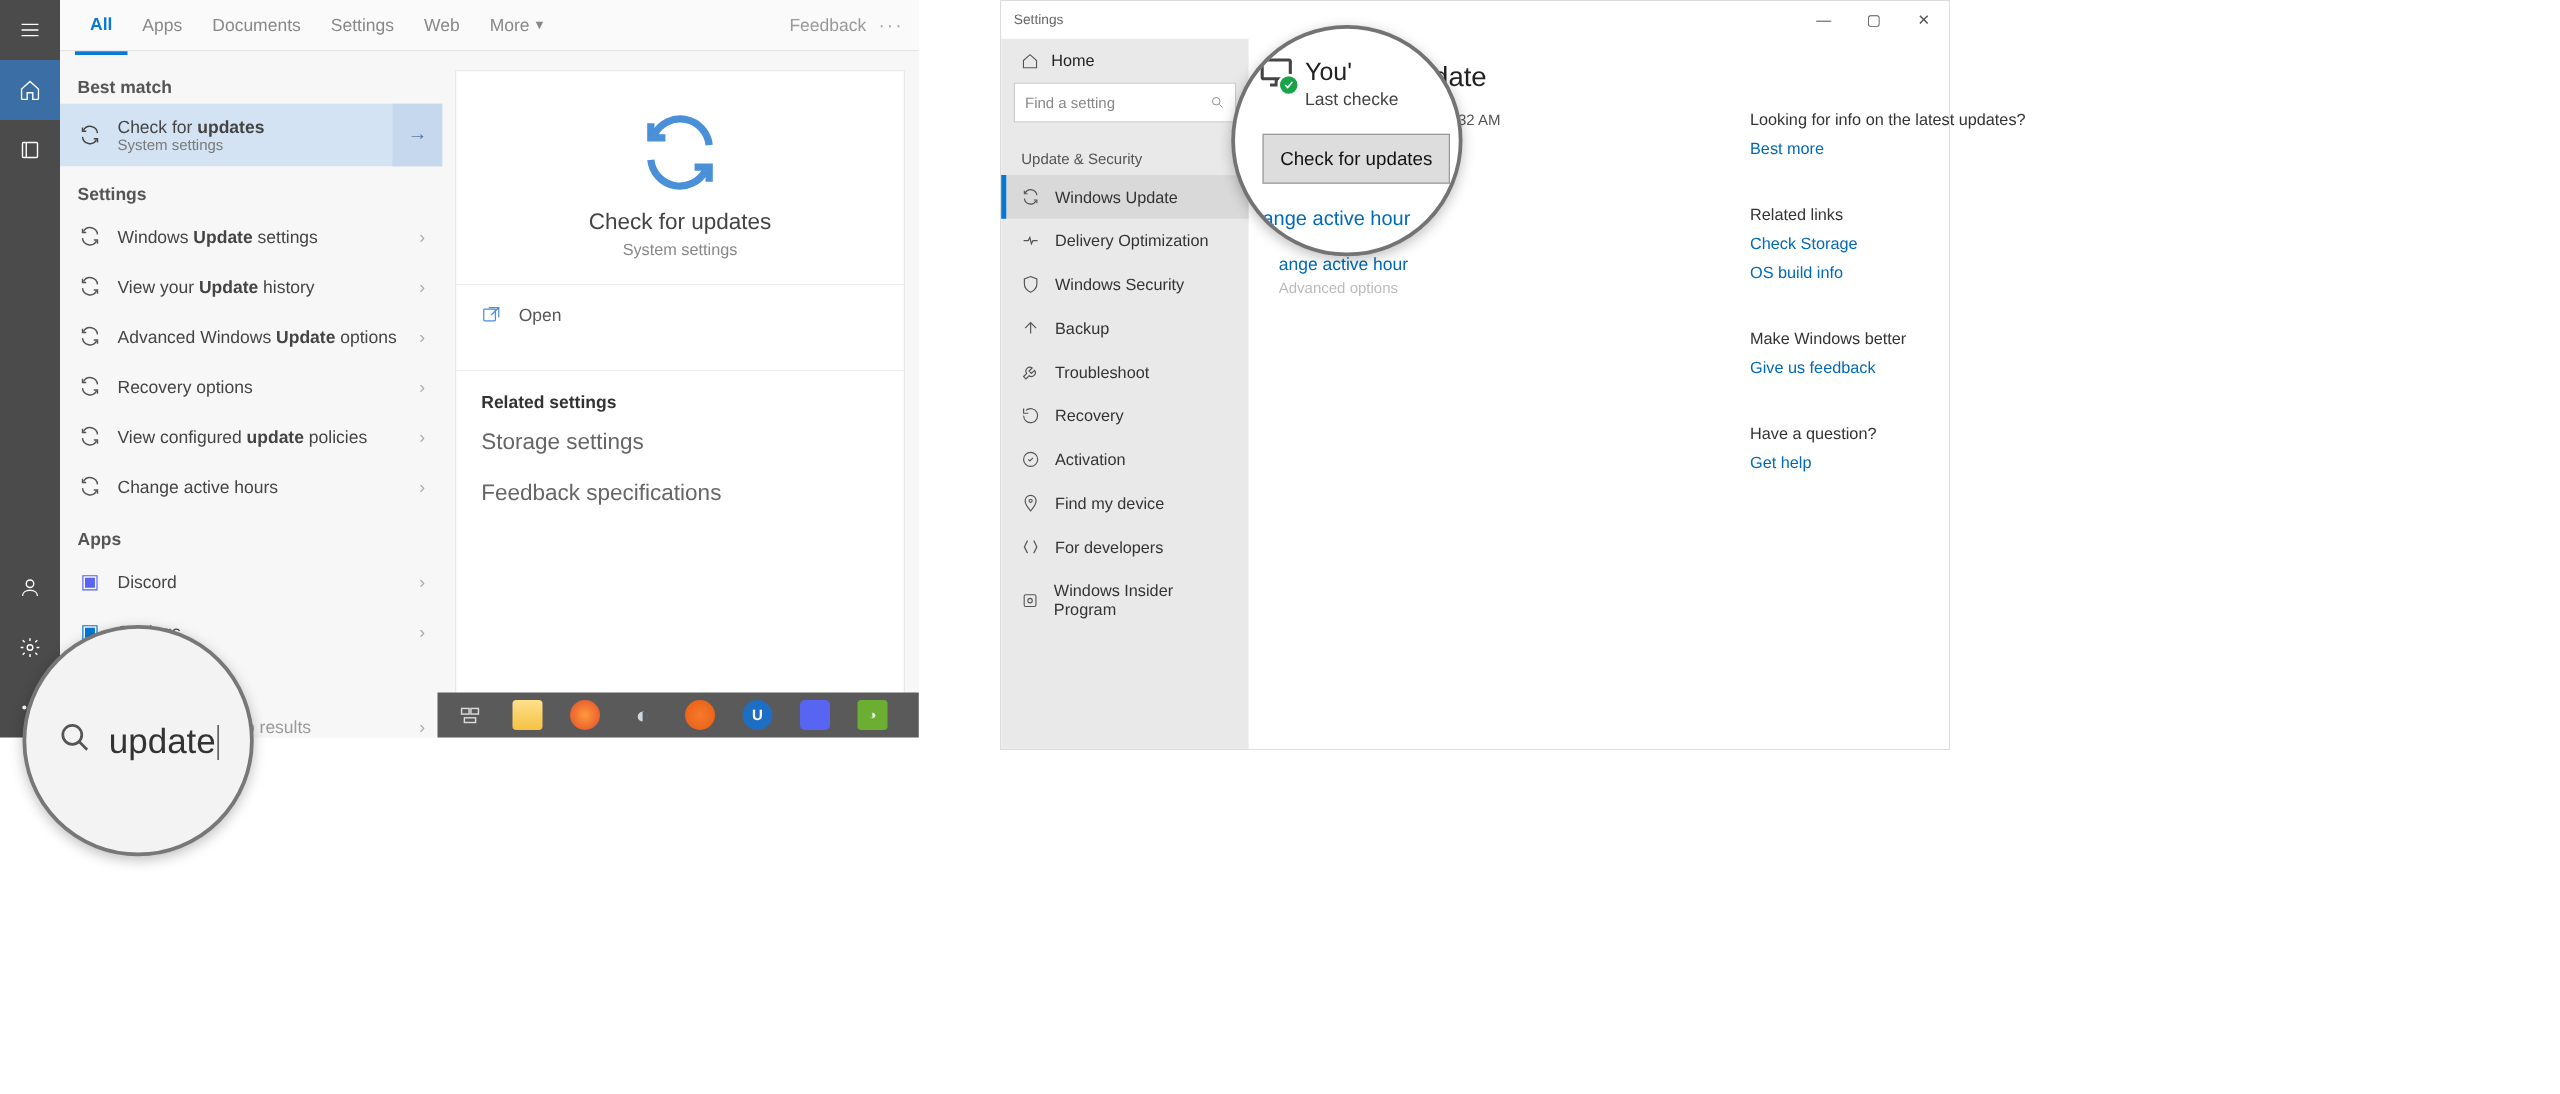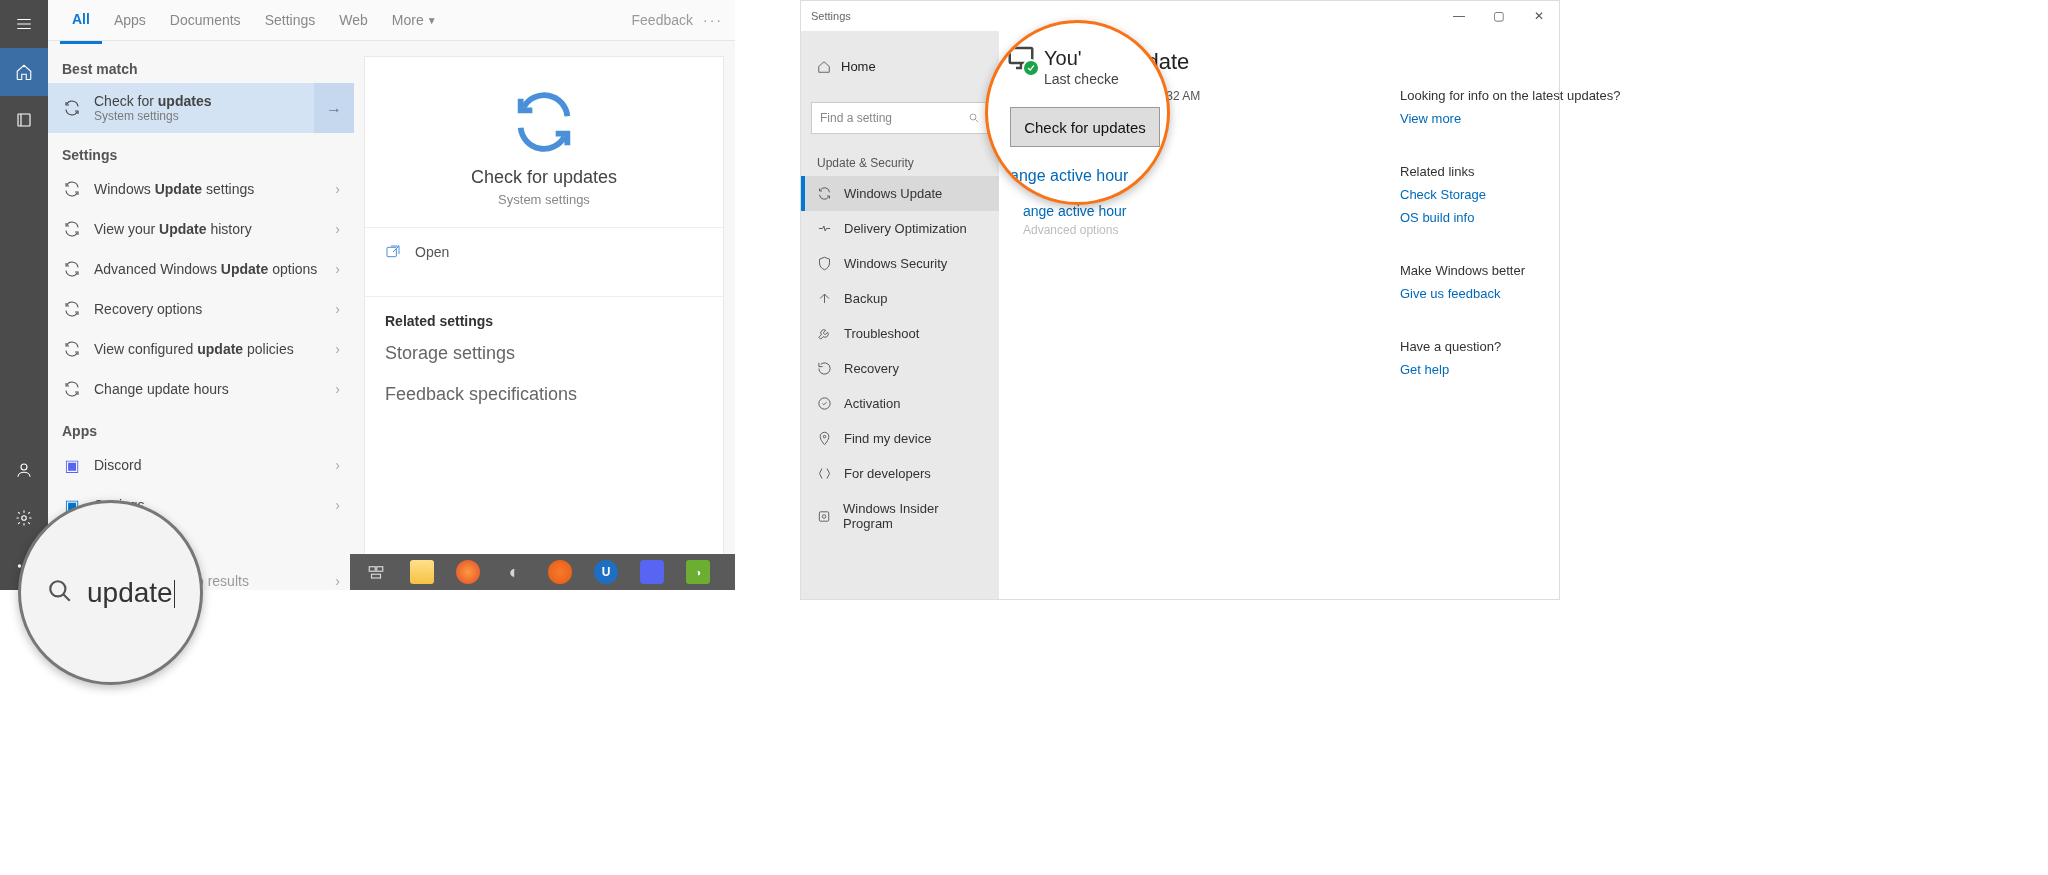--- a/index.html
+++ b/index.html
@@ -59,35 +59,35 @@
   .zoom1 .zicon svg { width: 26px; height: 26px; stroke: #555; fill: none; stroke-width: 2; }
   .zoom1 .ztext { font-size: 28px; color: #333; margin-left: 14px; font-weight: 300; position: relative; }
   .zoom1 .caret { display:inline-block; width:1px; height:28px; background:#333; margin-left:1px; vertical-align:middle; }
 
   
   .right-shot { position: absolute; left: 800px; top: 0; width: 760px; height: 600px; background: #fff; border: 1px solid #ddd; }
   .r-titlebar { height: 30px; background: #fff; display: flex; align-items: center; font-size: 11px; color: #666; padding-left: 10px; }
   .r-titlebar .tbtns { margin-left: auto; display: flex; }
   .r-titlebar .tbtn { width: 40px; height: 30px; display:flex; align-items:center; justify-content:center; color:#555; font-size:12px; cursor:pointer;}
   .r-side { position:absolute; left:0; top:30px; width:198px; bottom:0; background:#e9e9e9; }
-  .r-side .home { padding: 28px 16px; display:flex; align-items:center; gap:10px; font-size:13px; color:#222; cursor:pointer;}
+  .r-side .home { padding: 10px 16px; display:flex; align-items:center; gap:10px; font-size:13px; color:#222; cursor:pointer;}
   .r-side .home svg { width:14px; height:14px; stroke:#555; fill:none; stroke-width:1.5;}
   .r-side .search { margin: 0 10px 12px 10px; height:32px; background:#fff; border:1px solid #ccc; display:flex; align-items:center; padding:0 8px; font-size:12px; color:#888;}
   .r-side .search svg{ width:12px; height:12px; stroke:#888; fill:none; stroke-width:1.5; margin-left:auto;}
   .r-side .cat { padding: 10px 16px 6px 16px; font-size:12px; color:#555; }
   .r-side .sitem { padding: 10px 16px; display:flex; align-items:center; gap:12px; font-size:13px; color:#333; cursor:pointer; position:relative;}
   .r-side .sitem.active { background:#d9d9d9; }
   .r-side .sitem.active::before { content:""; position:absolute; left:0; top:0; bottom:0; width:4px; background:#0078d4;}
   .r-side .sitem svg { width:15px; height:15px; stroke:#555; fill:none; stroke-width:1.5;}
   .r-main { position:absolute; left:198px; top:30px; right:0; bottom:0; background:#fff; padding: 18px 24px; }
   .r-main .mtitle { font-size:22px; color:#222; font-weight:400; }
   .r-main .links a { color:#0069b8; font-size:14px; cursor:pointer; display:block; margin-top:12px;}
   .r-main .opt { color:#0069b8; font-size:14px; margin-top:32px; cursor:pointer;}
 
-  .zoom2 { position:absolute; left:985px; top:20px; width:185px; height:185px; border-radius:50%; border:3px solid #f97316; background:#fff; box-shadow:0 3px 10px rgba(0,0,0,0.25); overflow:hidden;}
+  .zoom2 { position:absolute; left:985px; top:20px; width:185px; height:185px; border-radius:50%; border:3px solid #737373; background:#fff; box-shadow:0 3px 10px rgba(0,0,0,0.25); overflow:hidden;}
   .zoom2 .inner { position:absolute; left:0; top:0; right:0; bottom:0; padding:20px 10px 10px 18px; }
   .zoom2 .row1 { display:flex; align-items:center; gap:8px; }
   .zoom2 .badge { position:relative; width:30px; height:30px; }
   .zoom2 .badge svg.mon { width:30px; height:30px; stroke:#444; fill:none; stroke-width:2;}
   .zoom2 .badge .chk { position:absolute; right:-4px; bottom:-4px; width:18px; height:18px; background:#1aa34a; border-radius:50%; border:2px solid #fff; display:flex; align-items:center; justify-content:center;}
   .zoom2 .badge .chk svg { width:10px; height:10px; stroke:#fff; stroke-width:3; fill:none;}
   .zoom2 .t1 { font-size:20px; color:#222; font-weight:400;}
   .zoom2 .t2 { font-size:14px; color:#444; margin-left:38px; margin-top:-2px;}
   .zoom2 .btn { margin:20px 0 0 4px; width:150px; height:40px; background:#ddd; border:1px solid #999; display:flex; align-items:center; justify-content:center; font-size:15px; color:#111; cursor:pointer;}
   .zoom2 .t3 { color:#0069b8; font-size:16px; margin-top:20px; margin-left:4px;}
@@ -225,21 +225,21 @@
       <div class="rtext"><span>View configured </span><b>update</b><span> policies</span></div>
       <div class="chev">›</div>
     </div>
     <div class="result-row">
       <div class="ricon">
           <svg viewBox="0 0 24 24">
             <path d="M20 10A8 8 0 0 0 5 7M4 14a8 8 0 0 0 15 3"></path>
             <path d="M4 4v4h4M20 20v-4h-4"></path>
           </svg>
         </div>
-      <div class="rtext"><span>Change update hours</span></div>
+      <div class="rtext"><span>Change active hours</span></div>
       <div class="chev">›</div>
     </div>
 
     <div class="section-label">Apps</div>
     <div class="result-row">
       <div class="ricon" style="color:#5865f2">▣</div>
       <div class="rtext">Discord</div>
       <div class="chev">›</div>
     </div>
     <div class="result-row">
@@ -407,21 +407,21 @@
     <div class="links" style="margin-top:100px;">
       <a>ange active hour</a>
     </div>
     <div class="opt" style="color:#555; font-size:12px; margin-top:4px; opacity:.4">Advanced options</div>
   </div>
 </div>
 
 <div class="right-info">
   <div class="blk">
     <div class="h">Looking for info on the latest updates?</div>
-    <a>View more</a>
+    <a>Best more</a>
   </div>
   <div class="blk">
     <div class="h">Related links</div>
     <a>Check Storage</a>
     <a>OS build info</a>
   </div>
   <div class="blk">
     <div class="h">Make Windows better</div>
     <a>Give us feedback</a>
   </div>

